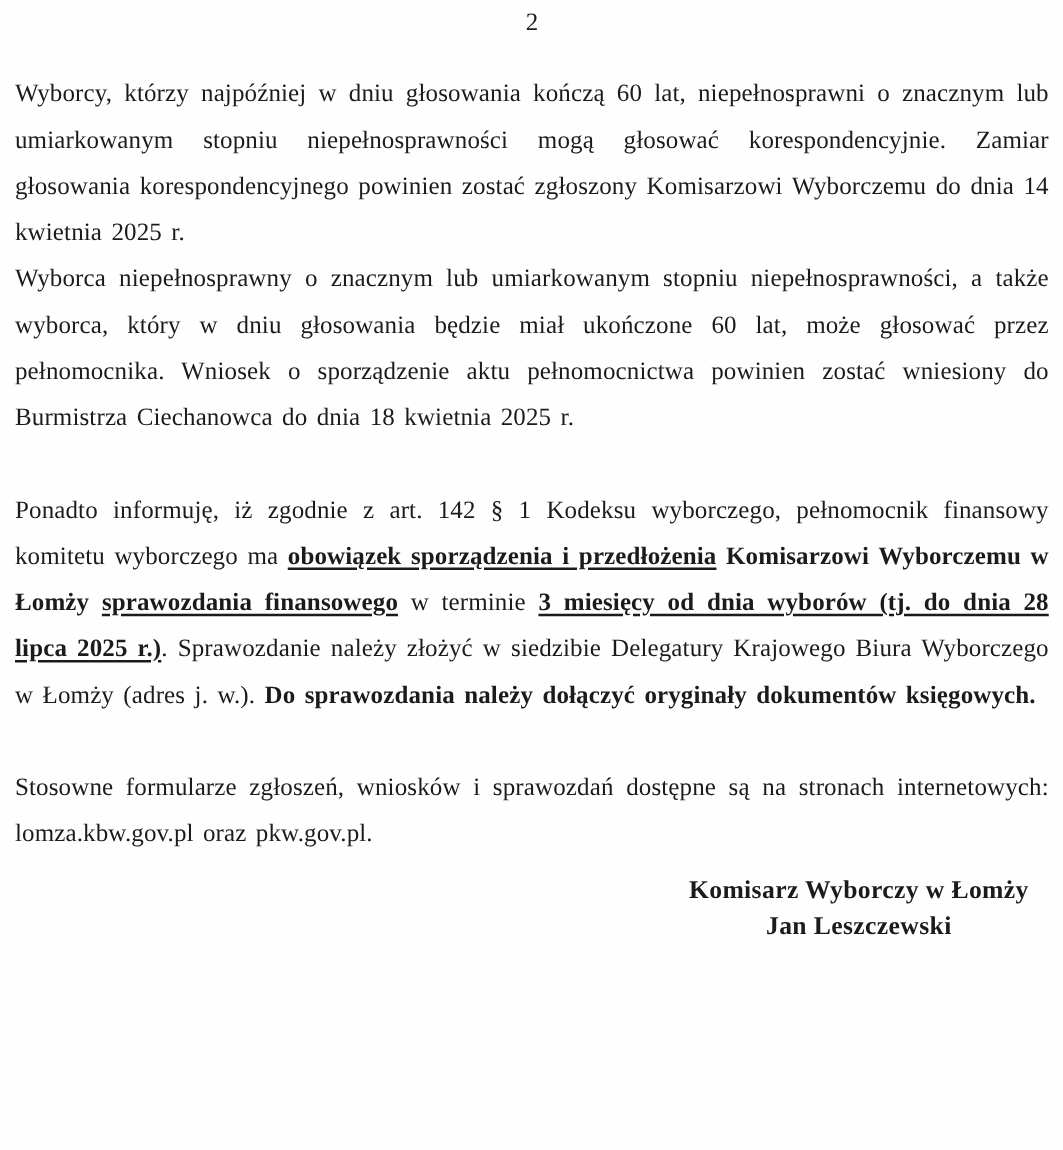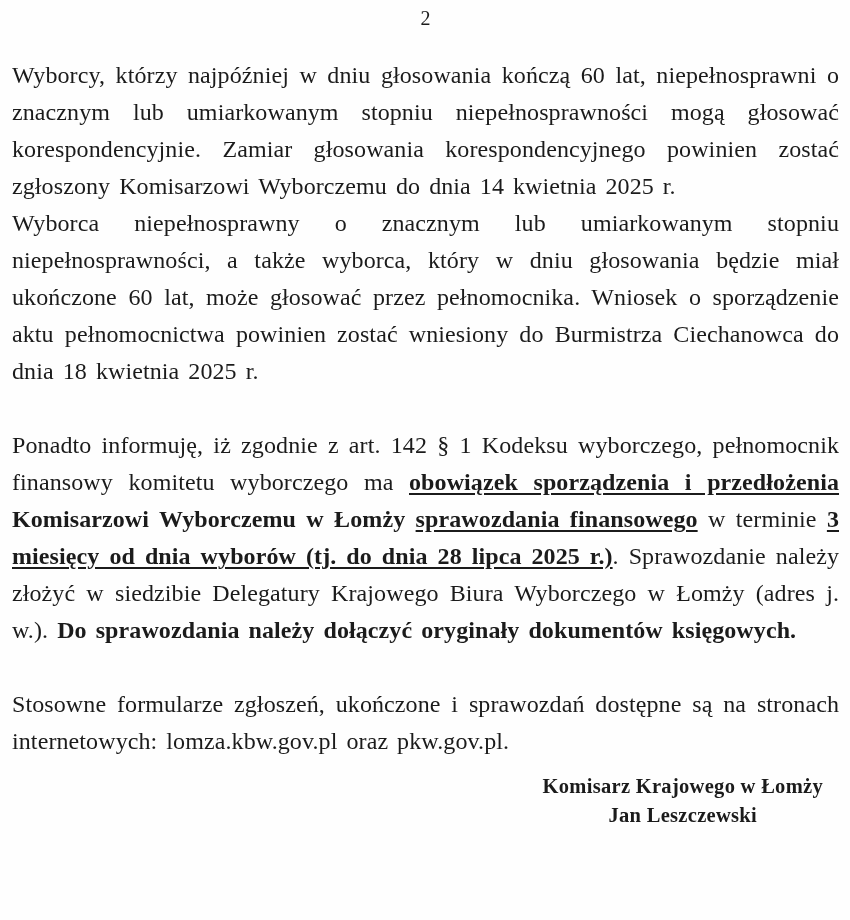--- a/index.html
+++ b/index.html
@@ -21,21 +21,21 @@
     -webkit-font-smoothing: antialiased;
   }
   .page-number {
     text-align: center;
     font-size: 20px;
     line-height: 24px;
     margin-bottom: 27px;
   }
   .doc-body .para {
     margin: 0;
-    font-size: 24px;
+    font-size: 20px;
     line-height: 37px;
     text-align: justify;
     text-align-last: left;
     word-spacing: 0.12em;
     letter-spacing: 0.1px;
   }
   .doc-body .para.gap-before {
     margin-top: 37px;
   }
   .run-b { font-weight: bold; font-family: Liberation Serif, serif; }
@@ -59,20 +59,20 @@
 </head>
 <body>
 
 <div class="page">
   <div class="page-number">2</div>
 
   <div class="doc-body">
       <p class="para"><span>Wyborcy, którzy najpóźniej w dniu głosowania kończą 60 lat, niepełnosprawni o znacznym lub umiarkowanym stopniu niepełnosprawności mogą głosować korespondencyjnie. Zamiar głosowania korespondencyjnego powinien zostać zgłoszony Komisarzowi Wyborczemu do dnia 14 kwietnia 2025 r.</span></p>
       <p class="para"><span>Wyborca niepełnosprawny o znacznym lub umiarkowanym stopniu niepełnosprawności, a także wyborca, który w dniu głosowania będzie miał ukończone 60 lat, może głosować przez pełnomocnika. Wniosek o sporządzenie aktu pełnomocnictwa powinien zostać wniesiony do Burmistrza Ciechanowca do dnia 18 kwietnia 2025 r.</span></p>
       <p class="para gap-before"><span>Ponadto informuję, iż zgodnie z art. 142 § 1 Kodeksu wyborczego, pełnomocnik finansowy komitetu wyborczego ma </span><span class="run-b run-u">obowiązek sporządzenia i przedłożenia</span><span class="run-b"> </span><span class="run-b">Komisarzowi Wyborczemu w Łomży</span><span class="run-b"> </span><span class="run-b run-u">sprawozdania finansowego</span><span> w terminie </span><span class="run-b run-u">3 miesięcy od dnia wyborów (tj. do dnia 28 lipca 2025 r.)</span><span>. Sprawozdanie należy złożyć w siedzibie Delegatury Krajowego Biura Wyborczego w Łomży (adres j. w.). </span><span class="run-b">Do sprawozdania należy dołączyć oryginały dokumentów księgowych.</span></p>
-      <p class="para gap-before"><span>Stosowne formularze zgłoszeń, ukończone i sprawozdań dostępne są na stronach internetowych: lomza.kbw.gov.pl oraz pkw.gov.pl.</span></p>
+      <p class="para gap-before"><span>Stosowne formularze zgłoszeń, wniosków i sprawozdań dostępne są na stronach internetowych: lomza.kbw.gov.pl oraz pkw.gov.pl.</span></p>
     </div>
 
   <div class="signature">
-    <div>Komisarz Krajowego w Łomży</div>
+    <div>Komisarz Wyborczy w Łomży</div>
     <div>Jan Leszczewski</div>
   </div>
 </div>
 
 </body></html>

